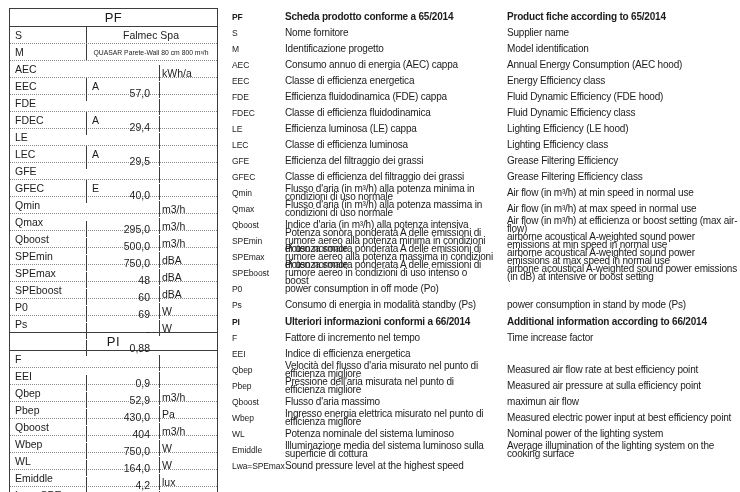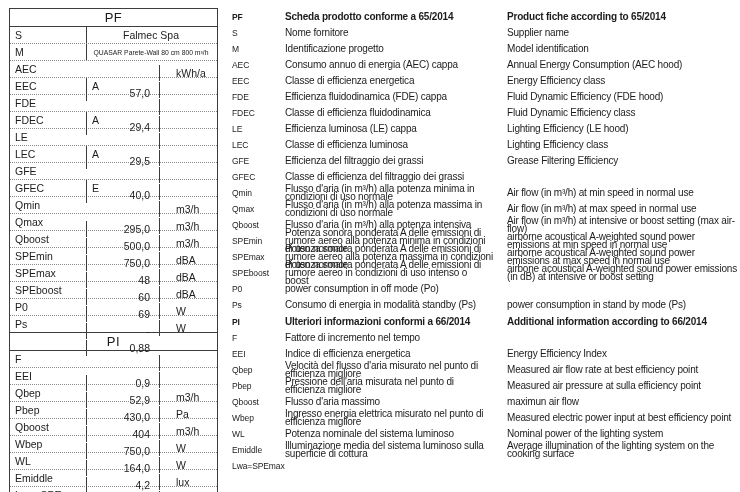--- a/index.html
+++ b/index.html
@@ -22,21 +22,21 @@
   .trow.header:first-child{border-top:none;border-bottom:1px solid #3c3c3c;}
   .th-cell{font-size:13px;letter-spacing:0.5px;text-align:center;width:100%;}
   .tc-code{width:76px;padding-left:5px;font-size:10.5px;box-sizing:border-box;white-space:nowrap;}
   .tc-val{width:73px;border-left:1px solid #3c3c3c;font-size:10.5px;height:100%;
           display:flex;align-items:center;box-sizing:border-box;padding:0 9px 0 5px;}
   .tc-val.al-right{justify-content:flex-end;margin-top:48px;}
   .tc-val.al-left{justify-content:flex-start;}
   .tc-val.al-center{justify-content:center;}
   .tc-val.span{width:129px;padding:0 2px;text-align:center;}
   .tc-val.small{font-size:6.8px;white-space:nowrap;}
-  .tc-unit{flex:1;border-left:1px solid #3c3c3c;padding-left:16px;font-size:10.5px;height:100%;
+  .tc-unit{flex:1;border-left:1px solid #3c3c3c;padding-left:2px;font-size:10.5px;height:100%;
            display:flex;align-items:center;box-sizing:border-box;white-space:nowrap;margin-top:8px;}
   
   .dlist{position:absolute;left:232px;top:8px;width:506px;}
   .drow{display:flex;height:16px;align-items:center;}
   .drow.header{height:17px;font-weight:bold;}
   .dc-code{width:53px;font-size:8.5px;letter-spacing:-0.1px;white-space:nowrap;flex-shrink:0;}
   .dc-it{width:222px;font-size:10px;line-height:8px;letter-spacing:-0.2px;
          padding-right:14px;box-sizing:border-box;flex-shrink:0;}
   .dc-en{flex:1;font-size:10px;line-height:8px;letter-spacing:-0.2px;}
 </style>
@@ -231,35 +231,36 @@
       <div class="dc-en">Lighting Efficiency class</div>
     </div>
     <div class="drow">
       <div class="dc-code">GFE</div>
       <div class="dc-it">Efficienza del filtraggio dei grassi</div>
       <div class="dc-en">Grease Filtering Efficiency</div>
     </div>
     <div class="drow">
       <div class="dc-code">GFEC</div>
       <div class="dc-it">Classe di efficienza del filtraggio dei grassi</div>
+      <div class="dc-en">Grease Filtering Efficiency class</div>
     </div>
     <div class="drow">
       <div class="dc-code">Qmin</div>
       <div class="dc-it">Flusso d'aria (in m³/h) alla potenza minima in condizioni di uso normale</div>
       <div class="dc-en">Air flow (in m³/h) at min speed in normal use</div>
     </div>
     <div class="drow">
       <div class="dc-code">Qmax</div>
       <div class="dc-it">Flusso d'aria (in m³/h) alla potenza massima in condizioni di uso normale</div>
       <div class="dc-en">Air flow (in m³/h) at max speed in normal use</div>
     </div>
     <div class="drow">
       <div class="dc-code">Qboost</div>
-      <div class="dc-it">Flusso d'aria (in m³/h) alla potenza intensiva</div>
-      <div class="dc-en">Air flow (in m³/h) at intensive or boost setting (max air-flow)</div>
+      <div class="dc-it">Indice d'aria (in m³/h) alla potenza intensiva</div>
+      <div class="dc-en">Air flow (in m³/h) at efficienza or boost setting (max air-flow)</div>
     </div>
     <div class="drow">
       <div class="dc-code">SPEmin</div>
       <div class="dc-it">Potenza sonora ponderata A delle emissioni di rumore aereo alla potenza minima in condizioni di uso normale</div>
       <div class="dc-en">airborne acoustical A-weighted sound power emissions at min speed in normal use</div>
     </div>
     <div class="drow">
       <div class="dc-code">SPEmax</div>
       <div class="dc-it">Potenza sonora ponderata A delle emissioni di rumore aereo alla potenza massima in condizioni di uso normale</div>
       <div class="dc-en">airborne acoustical A-weighted sound power emissions at max speed in normal use</div>
@@ -279,25 +280,25 @@
       <div class="dc-en">power consumption in stand by mode (Ps)</div>
     </div>
     <div class="drow header">
       <div class="dc-code">PI</div>
       <div class="dc-it">Ulteriori informazioni conformi a 66/2014</div>
       <div class="dc-en">Additional information according to 66/2014</div>
     </div>
     <div class="drow">
       <div class="dc-code">F</div>
       <div class="dc-it">Fattore di incremento nel tempo</div>
+      <div class="dc-en">Time increase factor</div>
     </div>
     <div class="drow">
       <div class="dc-code">EEI</div>
       <div class="dc-it">Indice di efficienza energetica</div>
-      <div class="dc-en">Energy Efficiency Index</div>
     </div>
     <div class="drow">
       <div class="dc-code">Qbep</div>
       <div class="dc-it">Velocità del flusso d'aria misurato nel punto di efficienza migliore</div>
       <div class="dc-en">Measured air flow rate at best efficiency point</div>
     </div>
     <div class="drow">
       <div class="dc-code">Pbep</div>
       <div class="dc-it">Pressione dell'aria misurata nel punto di efficienza migliore</div>
       <div class="dc-en">Measured air pressure at sulla efficiency point</div>
@@ -317,14 +318,15 @@
       <div class="dc-it">Potenza nominale del sistema luminoso</div>
       <div class="dc-en">Nominal power of the lighting system</div>
     </div>
     <div class="drow">
       <div class="dc-code">Emiddle</div>
       <div class="dc-it">Illuminazione media del sistema luminoso sulla superficie di cottura</div>
       <div class="dc-en">Average illumination of the lighting system on the cooking surface</div>
     </div>
     <div class="drow">
       <div class="dc-code">Lwa=SPEmax</div>
+      <div class="dc-en">Sound pressure level at the highest speed</div>
     </div>
   </div>
 
 </body></html>

